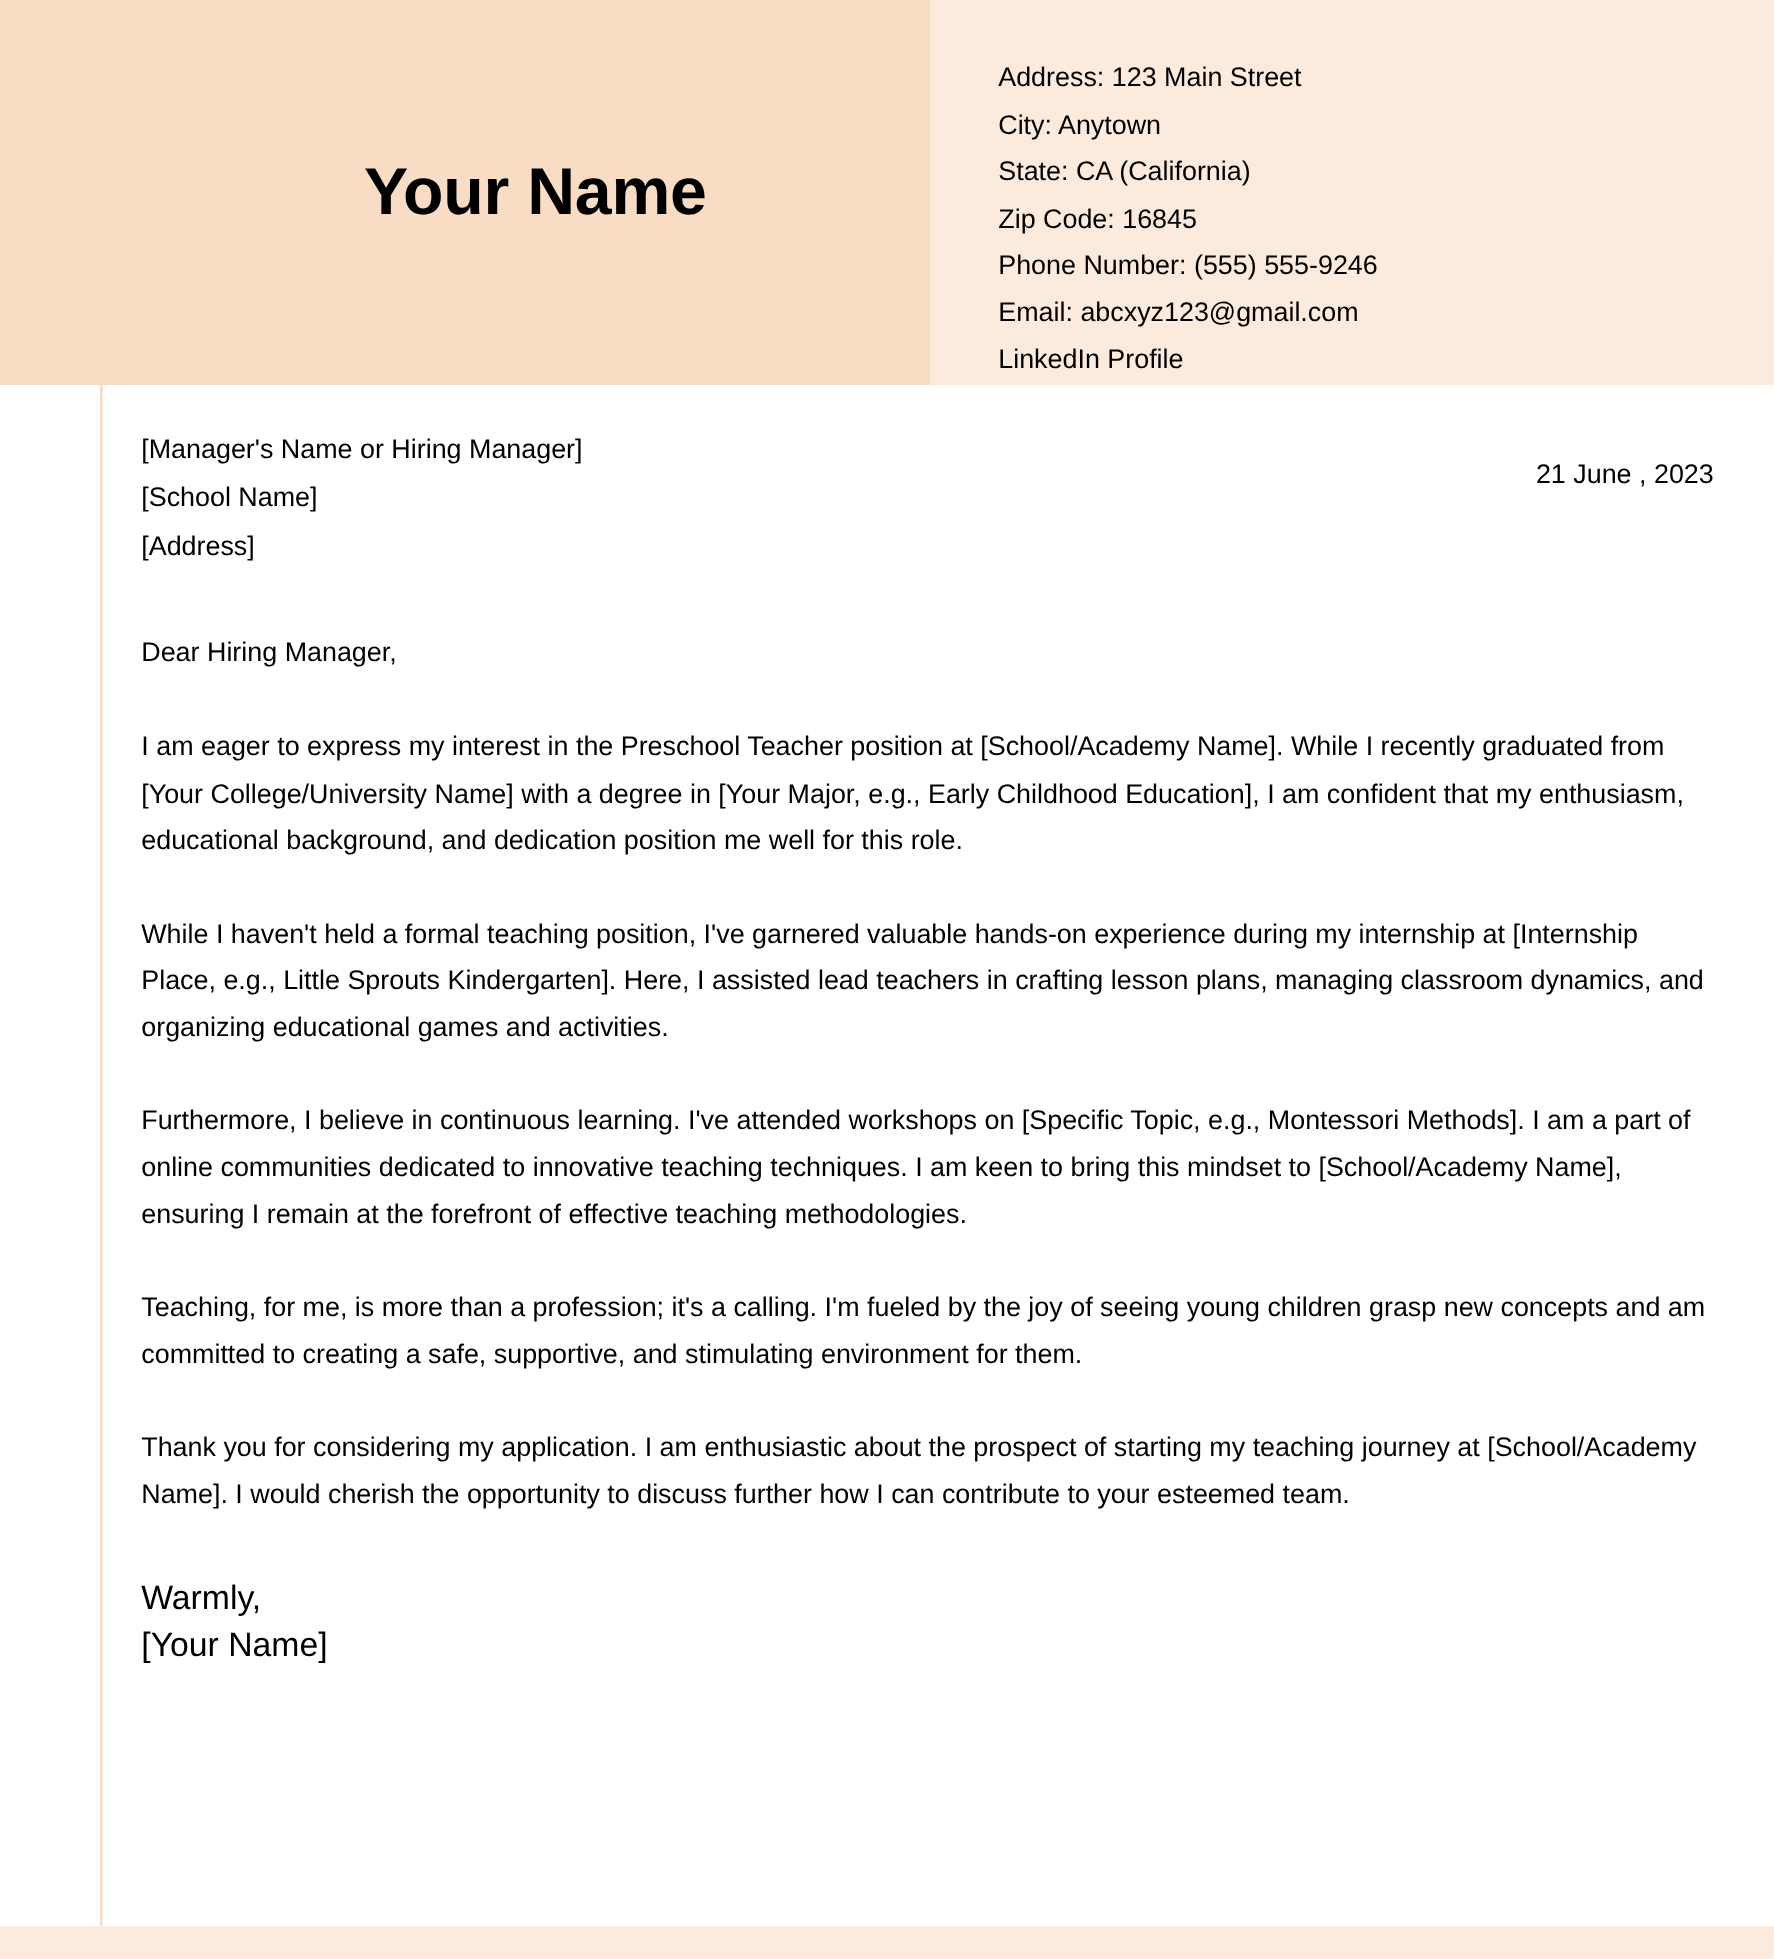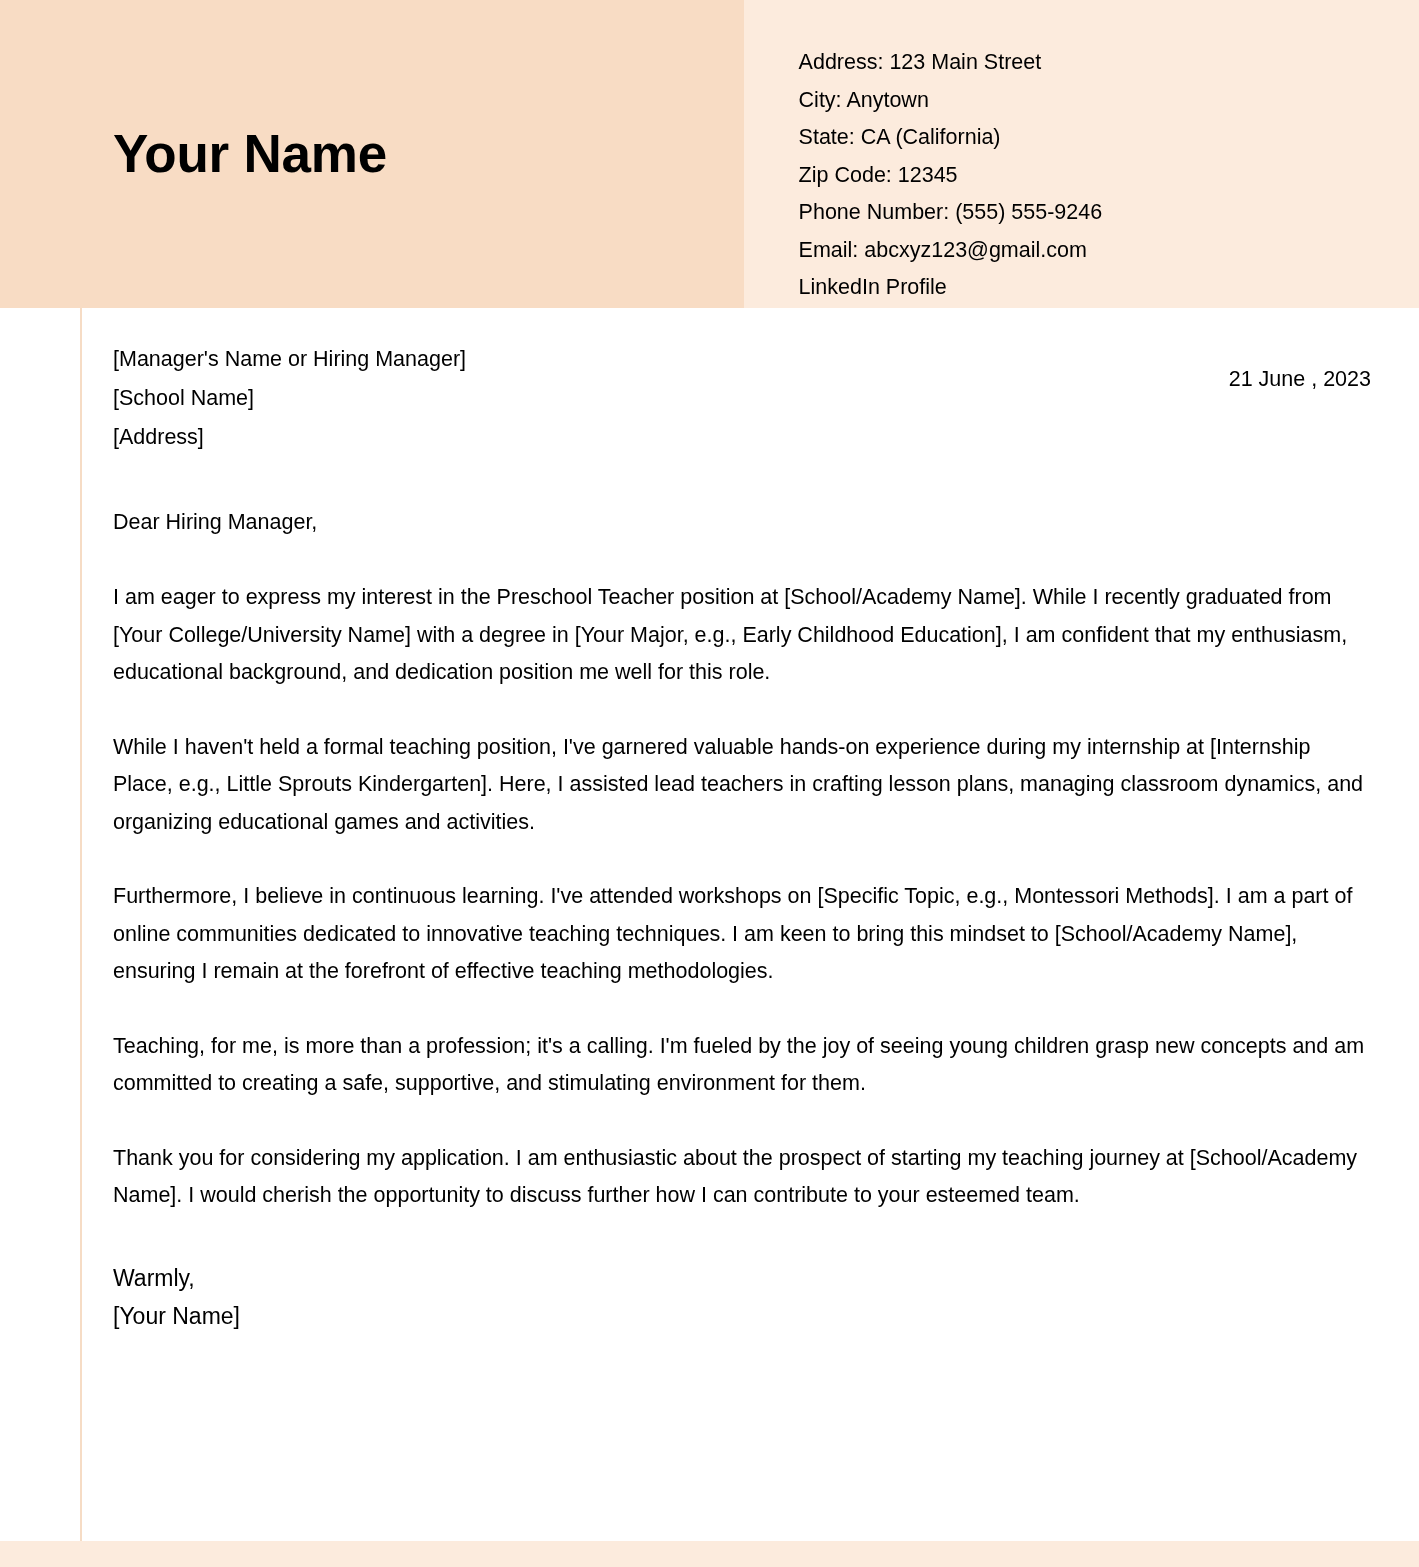--- a/index.html
+++ b/index.html
@@ -31,20 +31,21 @@
     height: 308px;
   }
   .header-left {
     width: 793px;
     height: 308px;
     background: #f8dcc4;
     display: flex;
     align-items: center;
     box-sizing: border-box;
     padding-left: 113px;
+    justify-content: center;
   }
   .name-title {
     font-size: 53px;
     font-weight: bold;
     letter-spacing: -0.2px;
     line-height: 1.1;
     color: #000000;
     white-space: nowrap;
   }
   .header-right {
@@ -108,21 +109,21 @@
     font-size: 21.5px;
     line-height: 37.5px;
     margin-top: 37px;
     text-align: left;
   }
 
   .closing {
     margin-top: 44px;
   }
   .closing-line {
-    font-size: 23px;
+    font-size: 27px;
     line-height: 38px;
   }
 
   
   .footer-band {
     position: absolute;
     left: 0;
     top: 1541px;
     width: 1419px;
     height: 26px;
@@ -137,21 +138,21 @@
   <div class="header">
 
     <div class="header-left">
       <div class="name-title">Your Name</div>
     </div>
 
     <div class="header-right">
       <div class="contact-line">Address: 123 Main Street</div>
       <div class="contact-line">City: Anytown</div>
       <div class="contact-line">State: CA (California)</div>
-      <div class="contact-line">Zip Code: 12345</div>
+      <div class="contact-line">Zip Code: 16845</div>
       <div class="contact-line">Phone Number: (555) 555-9246</div>
       <div class="contact-line">Email: abcxyz123@gmail.com</div>
       <div class="contact-line">LinkedIn Profile</div>
     </div>
   </div>
 
   <div class="accent-line"></div>
 
   <div class="letter-body">
 

